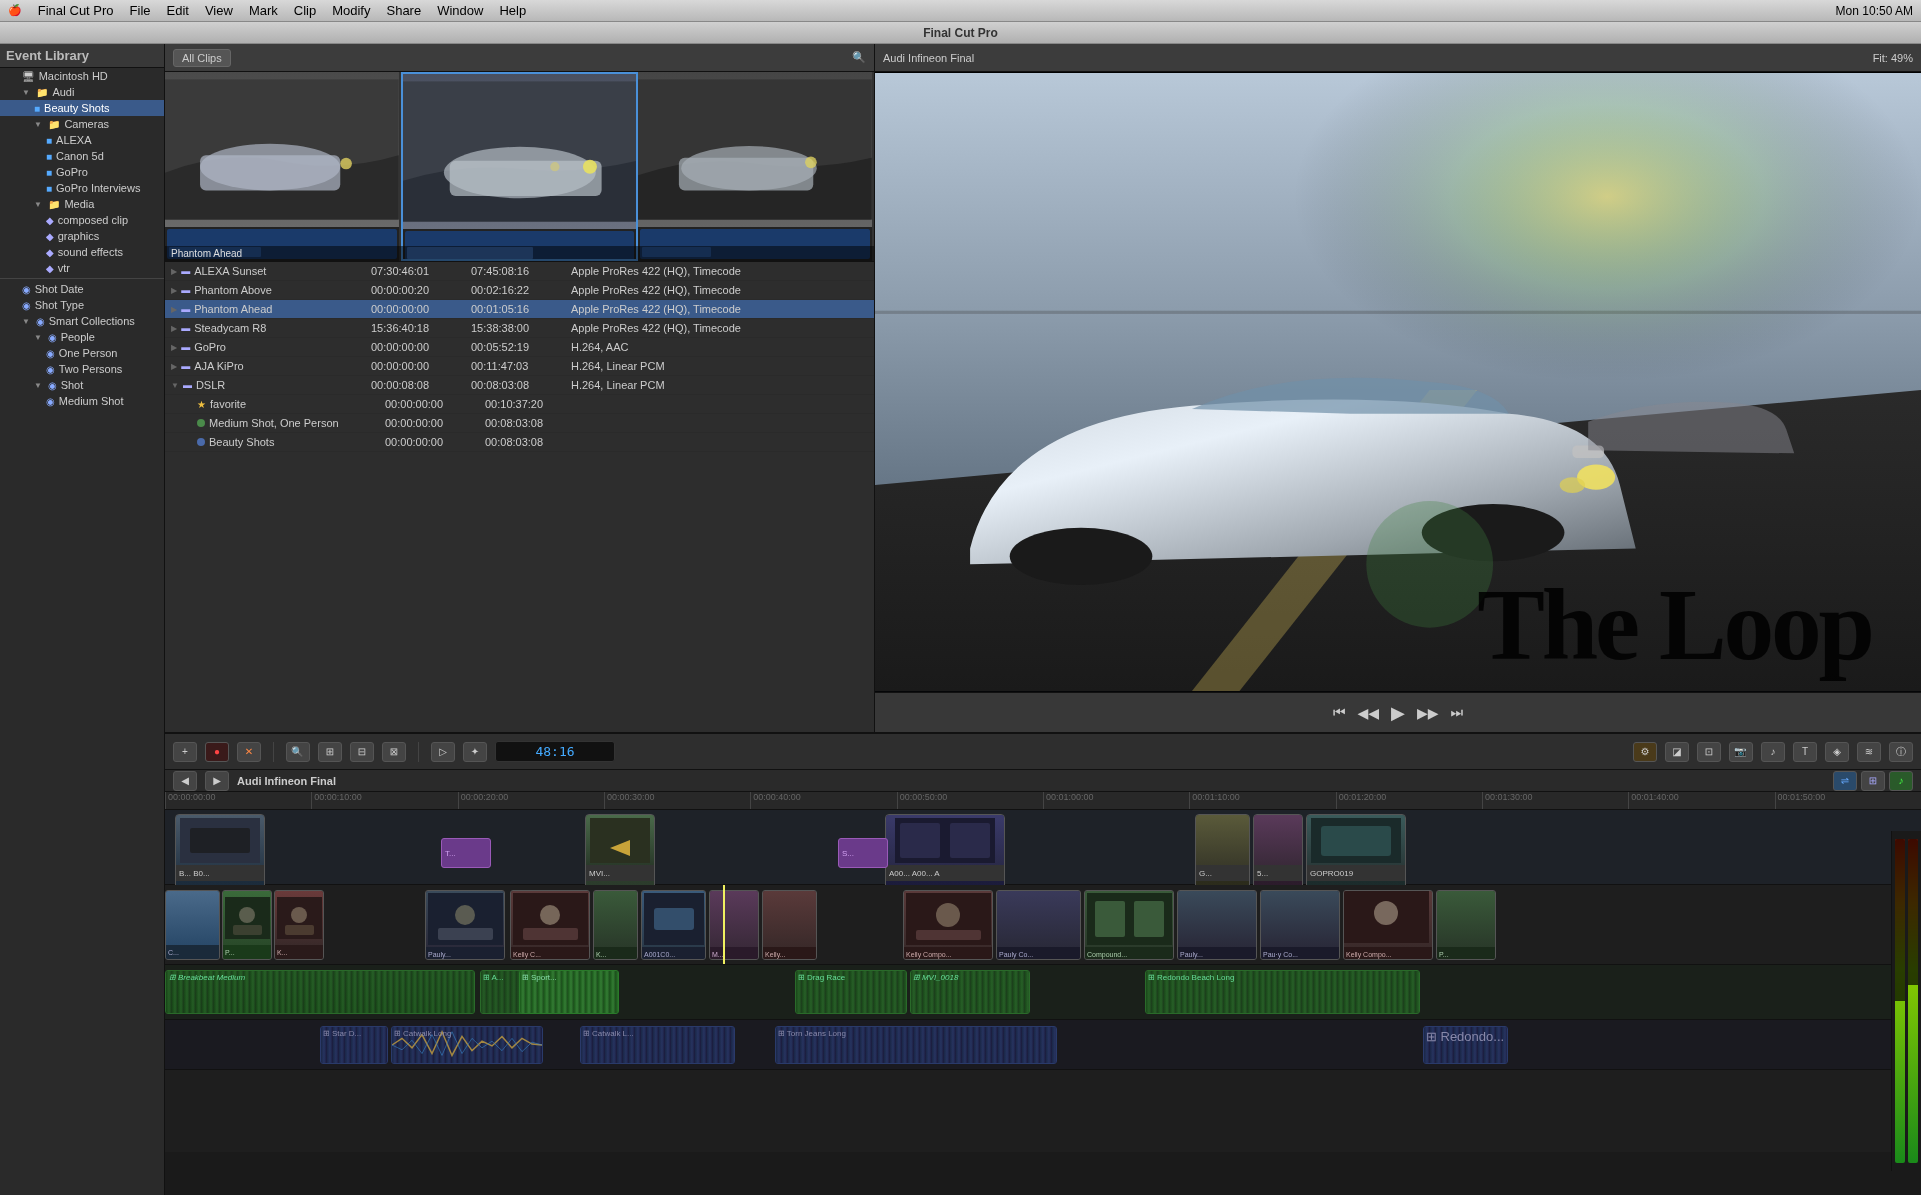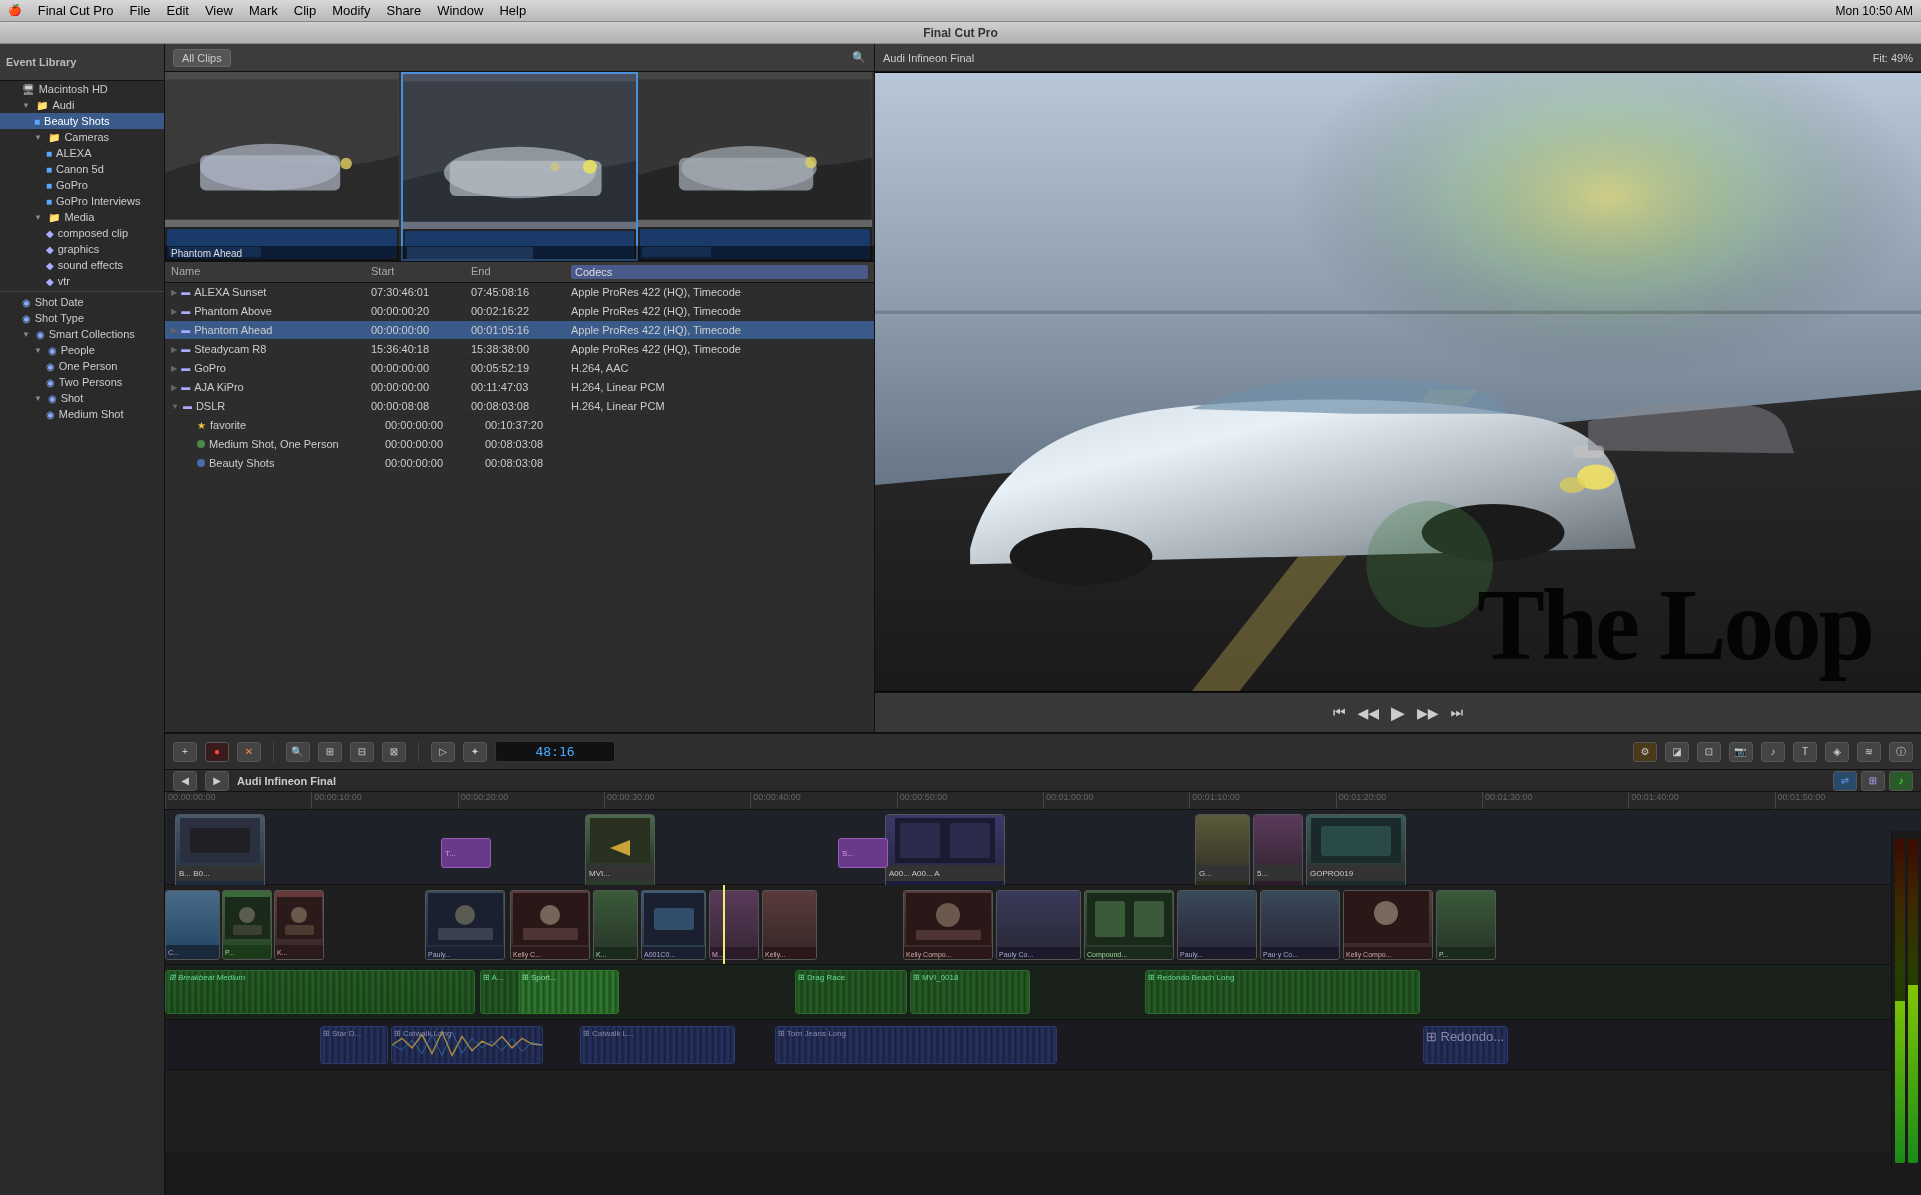--- a/index.html
+++ b/index.html
@@ -13,21 +13,21 @@
 
     
     #titlebar { height: 22px; background: linear-gradient(to bottom, #d0d0d0, #b0b0b0); display: flex; align-items: center; justify-content: center; border-bottom: 1px solid #888; }
     #titlebar span { font-size: 12px; color: #333; font-weight: 600; }
 
     
     #main { display: flex; height: calc(1195px - 22px - 22px); }
 
     
     #sidebar { width: 165px; background: #2a2a2a; border-right: 1px solid #111; display: flex; flex-direction: column; overflow-y: auto; }
-    #sidebar-header { padding: 12px 6px; background: #383838; border-bottom: 1px solid #111; font-size: 11px; color: #bbb; font-weight: 600; }
+    #sidebar-header { padding: 4px 6px; background: #383838; border-bottom: 1px solid #111; font-size: 13px; color: #bbb; font-weight: 600; }
     .sidebar-item { padding: 2px 6px; cursor: pointer; display: flex; align-items: center; gap: 4px; font-size: 11px; color: #ccc; white-space: nowrap; }
     .sidebar-item.selected { background: #3a5a8a; color: #fff; }
     .sidebar-item .indent1 { width: 12px; flex-shrink: 0; }
     .sidebar-item .indent2 { width: 24px; flex-shrink: 0; }
     .sidebar-item .indent3 { width: 36px; flex-shrink: 0; }
     .folder-icon { color: #7ab0d4; font-size: 10px; }
     .divider-line { height: 1px; background: #444; margin: 2px 0; }
     .triangle { font-size: 8px; color: #888; margin-right: 2px; }
 
     
@@ -307,26 +307,20 @@
             </div>
             <div style="height:30px; background:#1a3a6a; margin:2px; border-radius:2px; position:relative;">
               <div style="width:30%; height:10px; background:#2a5aa0; position:absolute; bottom:2px; left:2px; border-radius:1px;"></div>
             </div>
           </div>
 
           <div style="position:absolute; bottom:0; left:0; right:0; padding:2px 6px; background:rgba(0,0,0,0.5); font-size:10px; color:#ddd;">Phantom Ahead</div>
         </div>
 
         <div id="clip-list">
-          <div id="clip-list-header">
-            <span>Name</span>
-            <span>Start</span>
-            <span>End</span>
-            <span class="col-codecs">Codecs</span>
-          </div>
 
           <div class="clip-row">
             <div class="clip-name">
               <span class="expand-tri">▶</span>
               <span style="color:#aaf;font-size:9px;">▬</span>
               <span>ALEXA Sunset</span>
             </div>
             <span>07:30:46:01</span>
             <span>07:45:08:16</span>
             <span>Apple ProRes 422 (HQ), Timecode</span>
@@ -753,21 +747,21 @@
             <div style="position:absolute; top:2px; left:2px; font-size:8px; color:#6d9;">⊞ Ju...</div>
           </div>
           <div style="position:absolute; left:354px; width:100px; height:44px; top:5px; border-radius:3px; border:1px solid #2a7a2a; background:#1a4a1a; overflow:hidden;">
             <div style="width:100%; height:100%; background: repeating-linear-gradient(90deg,#1a5a1a 0px,#3a8a3a 3px,#1a4a1a 6px); opacity:0.8;"></div>
             <div style="position:absolute; top:2px; left:2px; font-size:8px; color:#8da;">⊞ Sport...</div>
           </div>
           <div style="position:absolute; left:630px; width:112px; height:44px; top:5px; border-radius:3px; border:1px solid #2a6a2a; background:#1a3a1a; overflow:hidden;">
             <div style="width:100%; height:100%; background: repeating-linear-gradient(90deg,#1a4a1a 0px,#2a6a2a 3px,#1a3a1a 6px); opacity:0.8;"></div>
             <div style="position:absolute; top:2px; left:2px; font-size:8px; color:#6d9;">⊞ Drag Race</div>
           </div>
-          <div style="position:absolute; left:745px; width:120px; height:44px; top:5px; border-radius:3px; border:1px solid #2a6a2a; background:#1a3a1a; overflow:hidden;">
+          <div style="position:absolute; left:745px; width:120px; height:44px; top:5px; border-radius:3px; border:1px solid #2a6a2a; background:#1a3a1a; overflow:hidden;font-style:italic;">
             <div style="width:100%; height:100%; background: repeating-linear-gradient(90deg,#1a4a1a 0px,#2a6a2a 3px,#1a3a1a 6px); opacity:0.8;"></div>
             <div style="position:absolute; top:2px; left:2px; font-size:8px; color:#6d9;">⊞ MVI_0018</div>
           </div>
           <div style="position:absolute; left:980px; width:275px; height:44px; top:5px; border-radius:3px; border:1px solid #2a6a2a; background:#1a3a1a; overflow:hidden;">
             <div style="width:100%; height:100%; background: repeating-linear-gradient(90deg,#1a4a1a 0px,#2a6a2a 3px,#1a3a1a 6px); opacity:0.8;"></div>
             <div style="position:absolute; top:2px; left:2px; font-size:8px; color:#6d9;">⊞ Redondo Beach Long</div>
           </div>
         </div>
 
         <div class="track-row audio-row2" style="height:50px; background:#1a1a20; border-bottom:1px solid #111; position:relative; overflow:hidden;">

